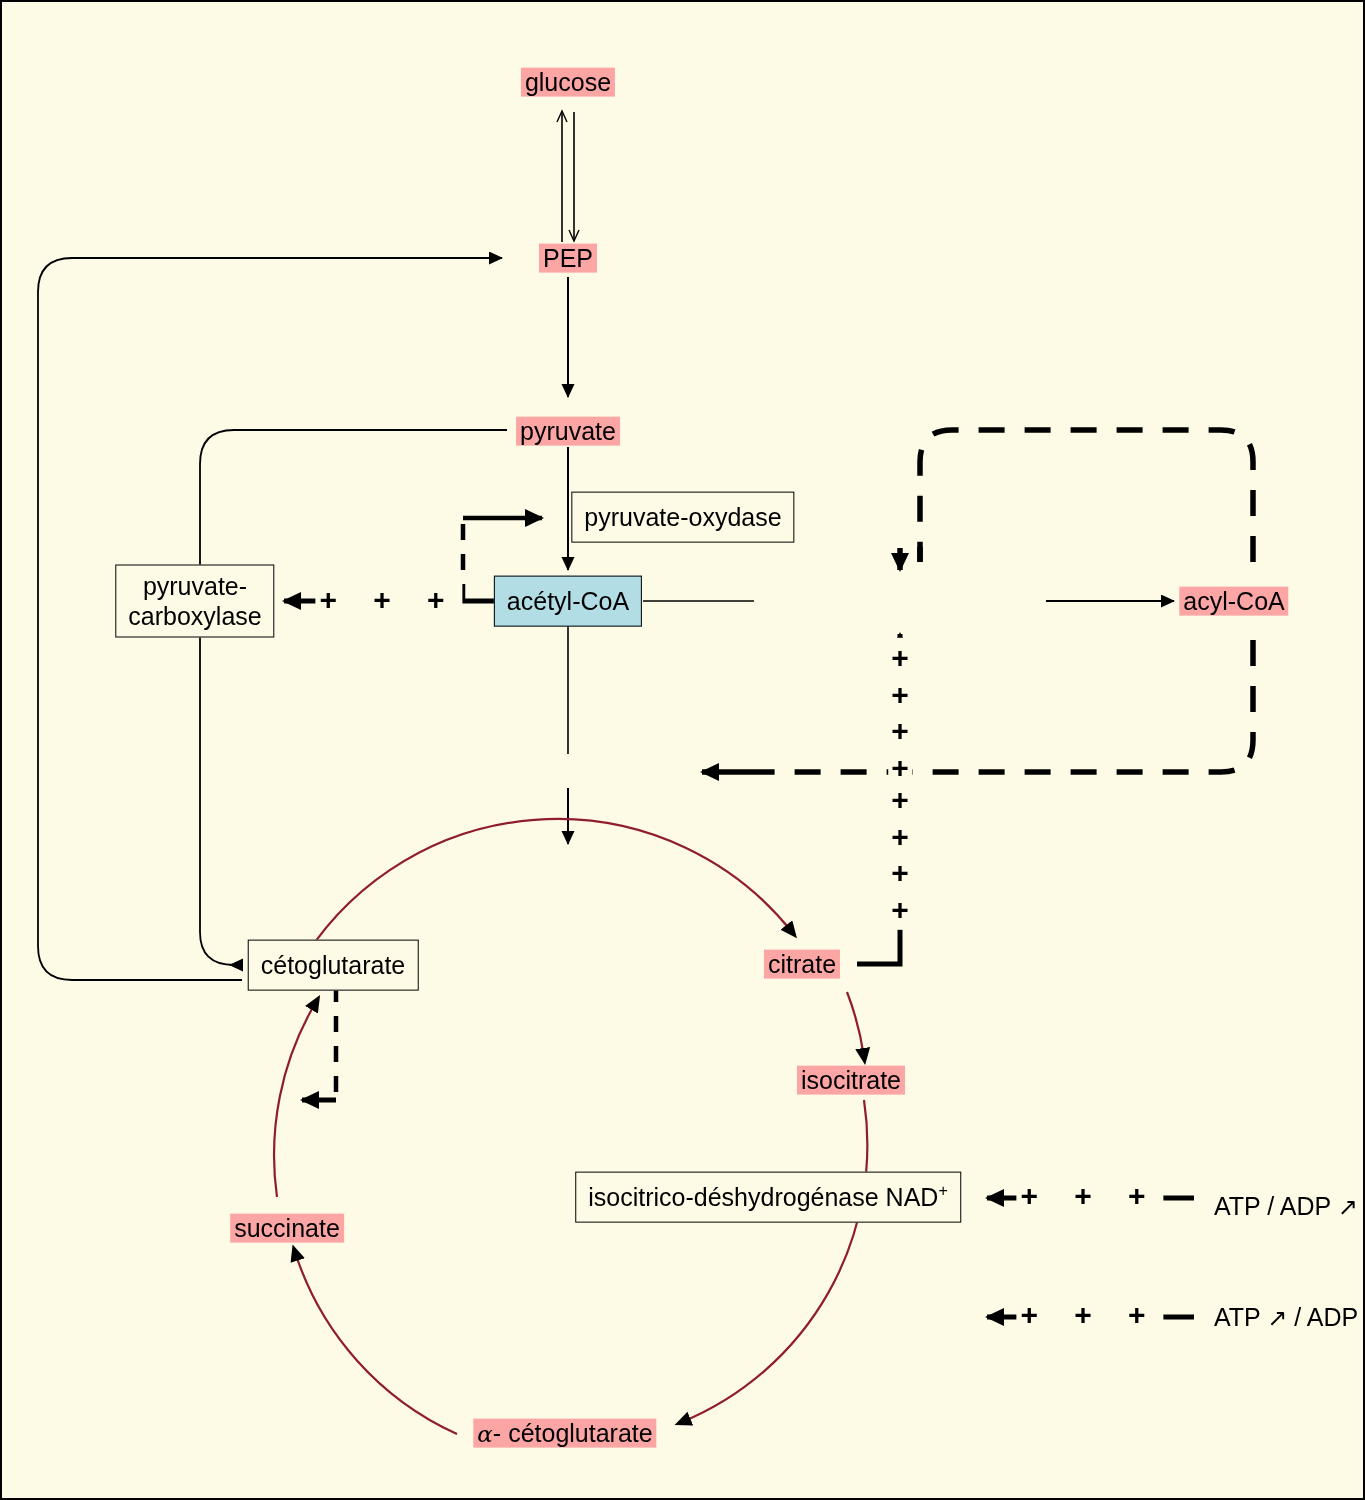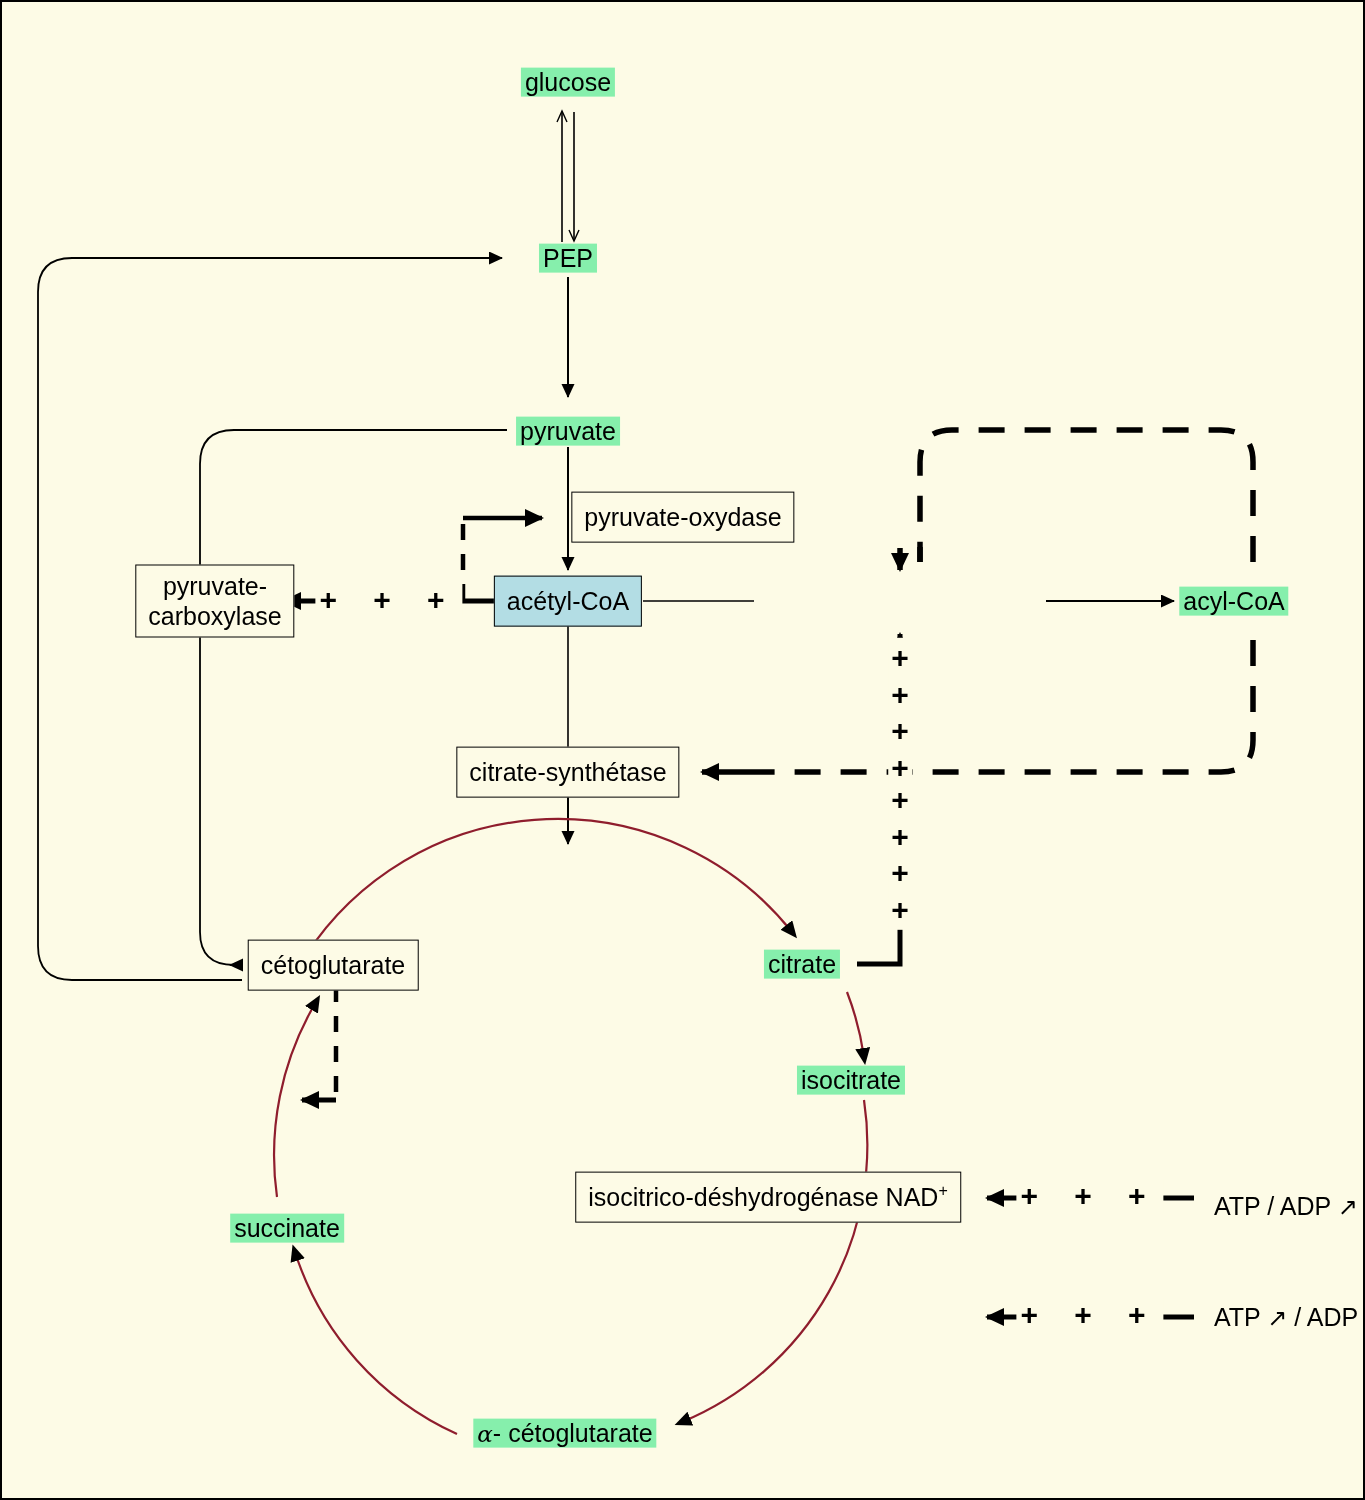--- a/index.html
+++ b/index.html
@@ -28,38 +28,37 @@
     font-family: "Liberation Sans", sans-serif;
     font-size: 25px;
     color: #000;
     white-space: nowrap;
     line-height: 1.15;
   }
   
   .node-plain {
     transform: translate(-50%, -50%);
     text-align: left;
-    background: #86efac;
+    background: #fca5a5;
     padding: 0 4px;
   }
   
   .node-box {
     transform: translate(-50%, -50%);
     border: 1.5px solid #000;
     background: #fdfbe6;
     padding: 10px 12px;
     text-align: center;
   }
   .node-box.highlight {
     background: #b3dde4;
   }
   .node-box.two-line {
     line-height: 1.18;
     padding: 6px 12px;
-    margin-left: 20px;
   }
   .sup {
     font-size: 16px;
     vertical-align: super;
     line-height: 0;
   }
   .plus-row {
     transform: translate(-50%, -50%);
     font-size: 30px;
     font-weight: bold;
@@ -199,21 +198,20 @@
   <div class="lbl node-box two-line" style="left:193px; top:599px;">
     <span>pyruvate-</span><br>
     <span>carboxylase</span>
   </div>
 
   <div class="lbl node-box highlight" style="left:566px; top:599px;text-align:center;">acétyl-CoA</div>
 
 
   <div class="lbl node-plain" style="left:1232px; top:599px;">acyl-CoA</div>
 
-  <div class="lbl node-box" style="left:566px; top:770px;">citrate-synthétase</div>
 
   <div class="lbl node-box" style="left:331px; top:963px;">cétoglutarate</div>
 
   <div class="lbl node-plain" style="left:800px; top:962px;">citrate</div>
 
   <div class="lbl node-plain" style="left:849px; top:1078px;">isocitrate</div>
 
   <div class="lbl node-plain" style="left:285px; top:1226px;">succinate</div>
 
   <div class="lbl node-plain" style="left:563px; top:1431px;">

